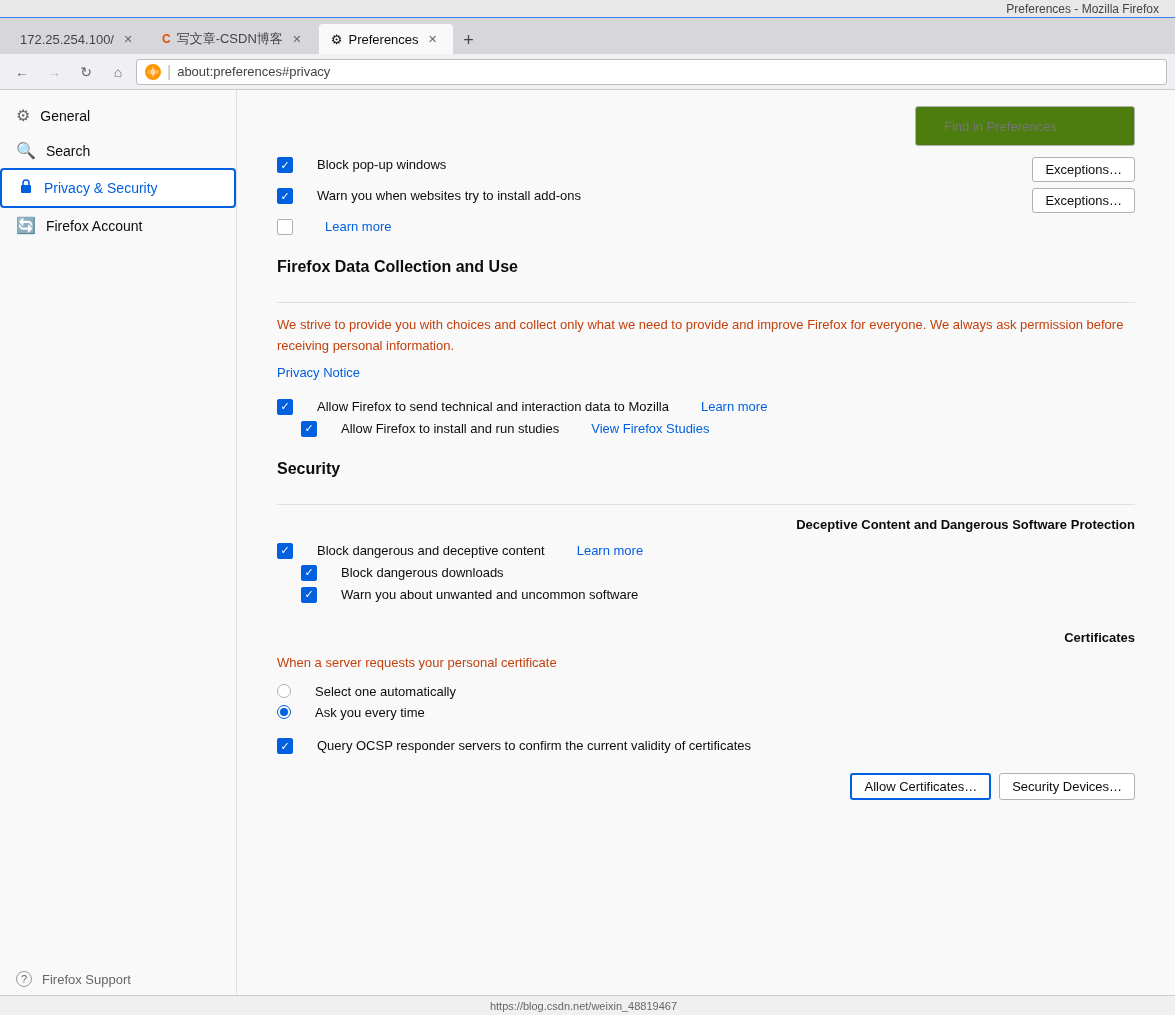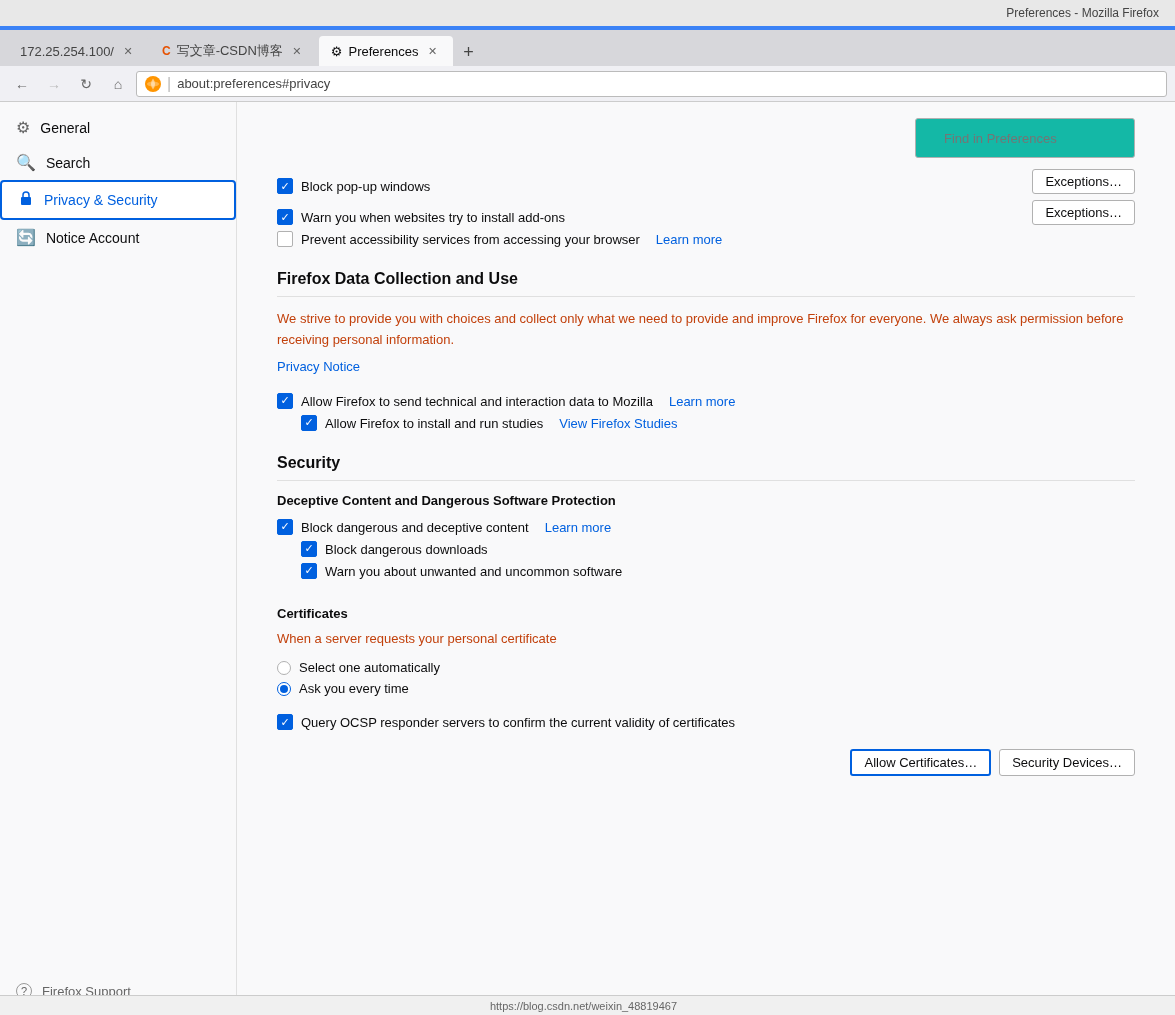--- a/index.html
+++ b/index.html
@@ -1,28 +1,28 @@
 <!DOCTYPE html>
 <html><head>
   <meta charset="utf-8">
   <style>
     * { box-sizing: border-box; margin: 0; padding: 0; }
     body { font-family: -apple-system, 'Segoe UI', Arial, sans-serif; font-size: 14px; background: #f9f9fa; color: #0c0c0d; }
 
     
     .title-bar {
       background: #e8e8e8;
-      height: 30px;
+      height: 18px;
       display: flex;
       align-items: center;
       justify-content: flex-end;
       padding-right: 16px;
       font-size: 12px;
       color: #444;
-      border-bottom: 4px solid #3b82f6;
+      border-bottom: 1px solid #3b82f6;
     }
 
     
     .tab-bar {
       background: #d7d7db;
       height: 36px;
       display: flex;
       align-items: flex-end;
       padding: 0 8px;
       text-align: right;
@@ -180,21 +180,21 @@
       justify-content: flex-end;
       padding: 16px 40px 8px;
     }
     .find-input {
       width: 220px;
       height: 40px;
       border: 1px solid #b1b1b1;
       border-radius: 3px;
       padding: 0 8px 0 28px;
       font-size: 13px;
-      background: #14b8a6;
+      background: #4d7c0f;
       position: relative;
     }
     .find-wrapper {
       position: relative;
       display: inline-block;
     }
     .find-icon {
       position: absolute;
       left: 8px;
       top: 50%;
@@ -206,34 +206,35 @@
 
     
     .section {
       padding: 0 40px 20px;
     }
     .section-title {
       font-size: 16px;
       font-weight: 600;
       color: #0c0c0d;
       margin-bottom: 12px;
-      padding-bottom: 8px;
+      padding-bottom: 26px;
       border-bottom: 1px solid #e0e0e0;
     }
     .subsection-title {
       font-size: 13px;
       font-weight: 700;
       color: #0c0c0d;
       margin: 12px 0 8px;
+      text-align: right;
     }
     .option-row {
       display: flex;
-      align-items: flex-end;
+      align-items: flex-start;
       padding: 3px 0;
-      gap: 8px;
+      gap: 24px;
     }
     .option-row.indent { padding-left: 24px; }
     .option-text { font-size: 13px; }
     .link { color: #0060df; cursor: pointer; text-decoration: none; }
     .btn {
       padding: 4px 12px;
       border: 1px solid #b1b1b1;
       border-radius: 3px;
       background: white;
       font-size: 13px;
@@ -365,21 +366,21 @@
       <span class="sidebar-icon">
         <svg width="16" height="16" viewBox="0 0 16 16" fill="#0060df">
           <rect x="3" y="7" width="10" height="8" rx="1"></rect>
           <path d="M5 7V5a3 3 0 0 1 6 0v2" fill="none" stroke="#0060df" stroke-width="1.5"></path>
         </svg>
       </span>
       <span style="color:#0060df;">Privacy &amp; Security</span>
     </div>
     <div class="sidebar-item">
       <span class="sidebar-icon">🔄</span>
-      <span>Notice Account</span>
+      <span>Firefox Account</span>
     </div>
     <div class="sidebar-spacer"></div>
     <div class="sidebar-support">
       <span style="width:16px;height:16px;border:1px solid #999;border-radius:50%;display:inline-flex;align-items:center;justify-content:center;font-size:11px;color:#666;">?</span>
       <span>Firefox Support</span>
     </div>
   </div>
 
   <div class="content">
 
@@ -400,21 +401,20 @@
 
       <div class="option-row">
         <div class="checkbox-wrapper checked"></div>
         <span class="option-text">Warn you when websites try to install add-ons</span>
         <div style="flex:1"></div>
         <button class="btn">Exceptions…</button>
       </div>
 
       <div class="option-row">
         <div class="checkbox-wrapper"></div>
-        <span class="option-text">Prevent accessibility services from accessing your browser</span>
         <a class="link" style="margin-left:8px;font-size:13px;">Learn more</a>
       </div>
     </div>
 
     <div class="section">
       <div class="section-title">Firefox Data Collection and Use</div>
 
       <p class="desc-text">We strive to provide you with choices and collect only what we need to provide and improve Firefox for everyone. We always ask permission before receiving personal information.</p>
 
       <a class="link" style="display:block;margin-bottom:16px;font-size:13px;">Privacy Notice</a>

